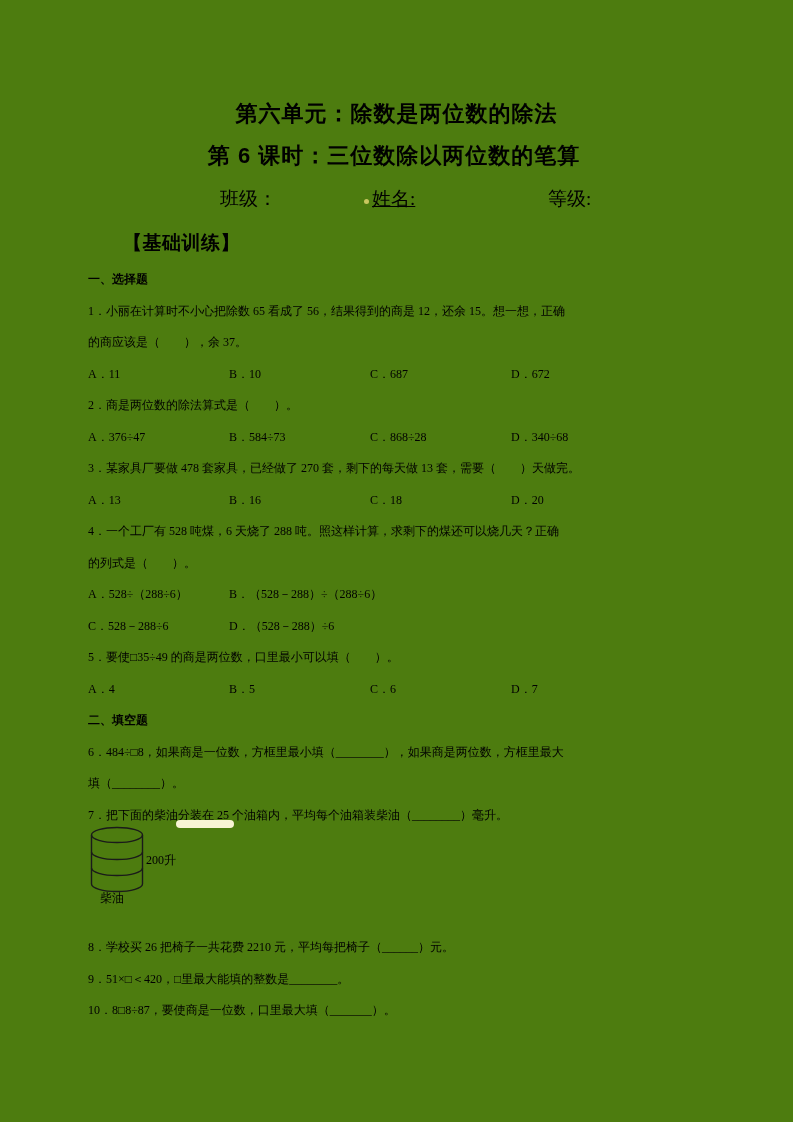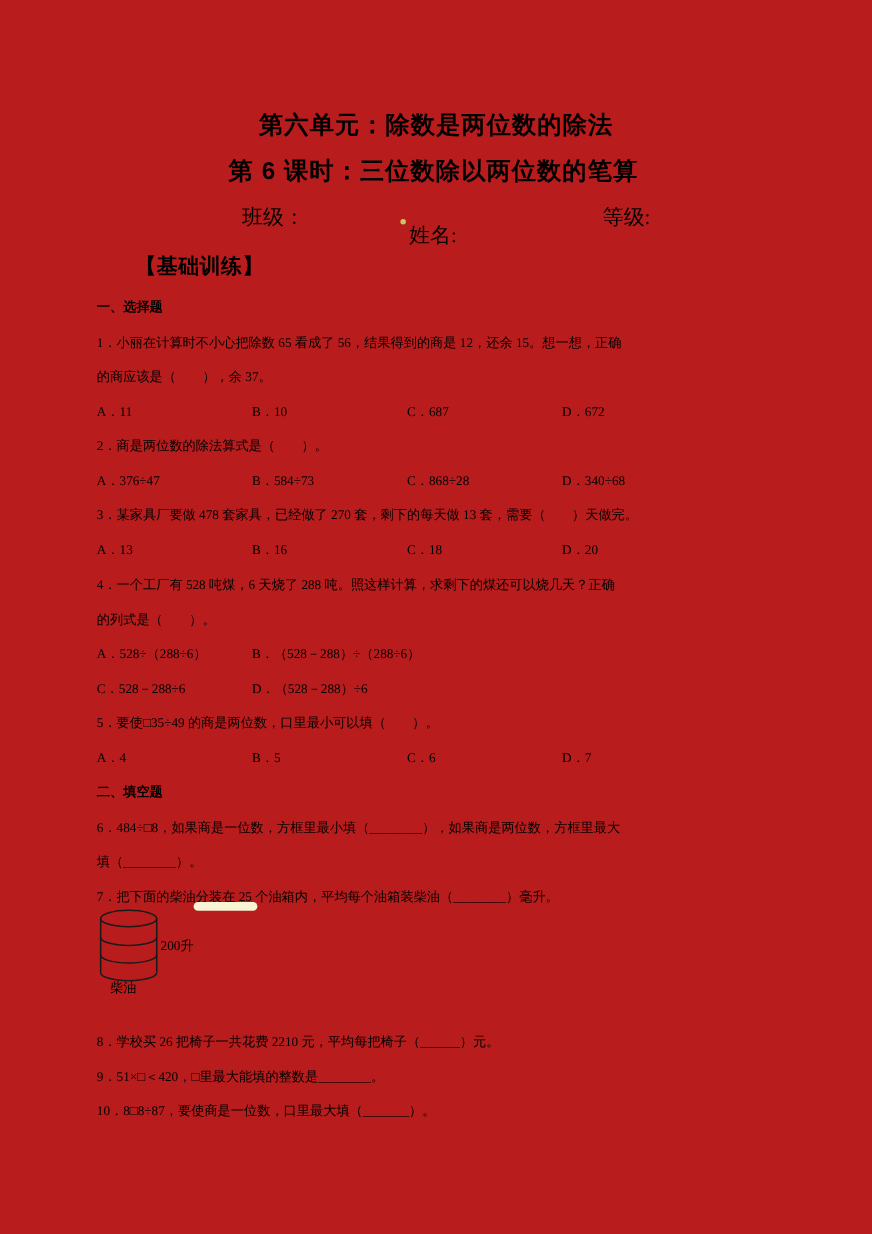--- a/index.html
+++ b/index.html
@@ -1,19 +1,19 @@
 <!DOCTYPE html>
 <html><head>
 <meta charset="utf-8">
 <style>
   html,body{margin:0;padding:0;background:#ffffff;}
   .page{
     position:relative;
     width:793px;height:1122px;
-    background:#b91c1c;color:#000;
+    background:#4d7c0f;color:#000;
     font-family:"Liberation Serif","DejaVu Serif",serif;
     overflow:hidden;
   }
   .unit-title{
     margin:0;padding-top:100px;
     text-align:center;
     font-family:"Liberation Sans","DejaVu Sans",sans-serif;
     font-weight:bold;font-size:22px;line-height:28px;
     letter-spacing:1px;
   }
@@ -22,21 +22,21 @@
     text-align:center;
     font-family:"Liberation Sans","DejaVu Sans",sans-serif;
     font-weight:bold;font-size:22px;line-height:28px;
     letter-spacing:1px;
   }
   .meta-row{
     position:relative;height:26px;margin-top:16px;
     font-size:19px;line-height:26px;
   }
   .meta-class{position:absolute;left:220px;top:0;}
-  .meta-name{position:absolute;left:372px;top:16px;}
+  .meta-name{position:absolute;left:372px;top:0;text-decoration:underline;}
   .meta-grade{position:absolute;left:548px;top:0;}
   .meta-dot{
     position:absolute;left:364px;top:13px;
     width:5px;height:5px;border-radius:50%;
     background:#c9c75f;
   }
   .basic-heading{
     margin:18px 0 0 10px;padding-left:113px;
     font-family:"Liberation Sans","DejaVu Sans",sans-serif;
     font-weight:bold;font-size:19px;line-height:26px;

